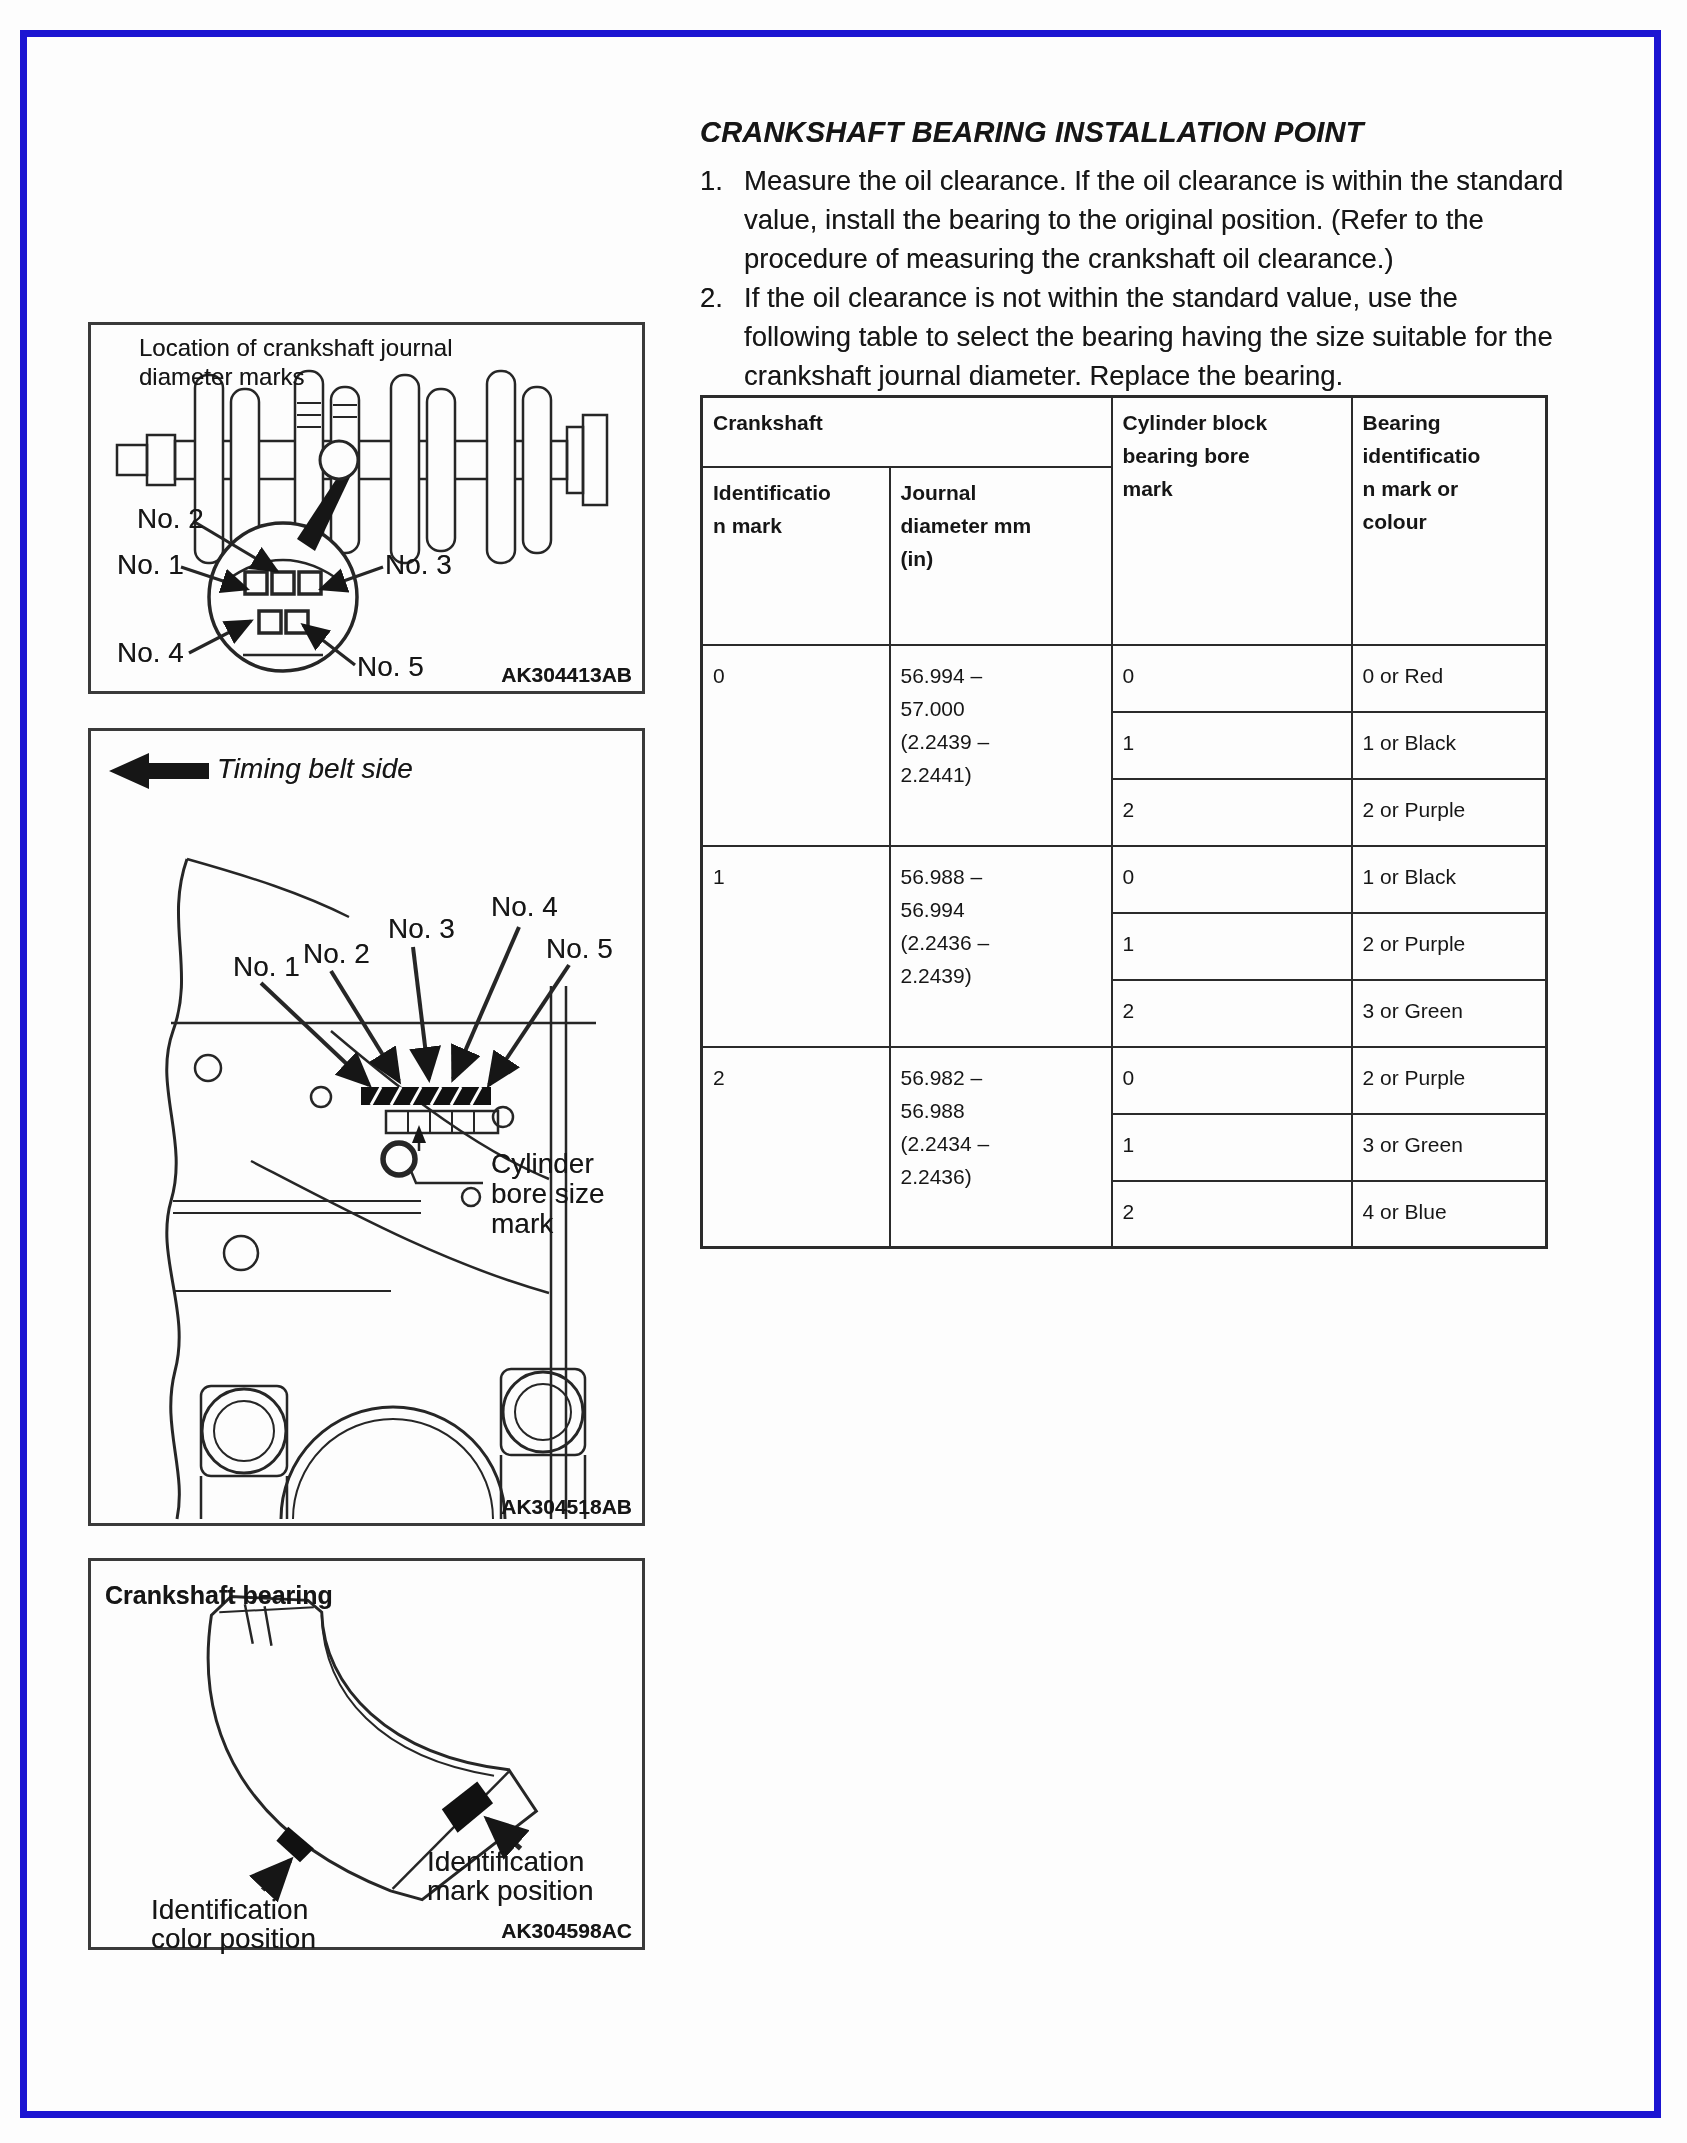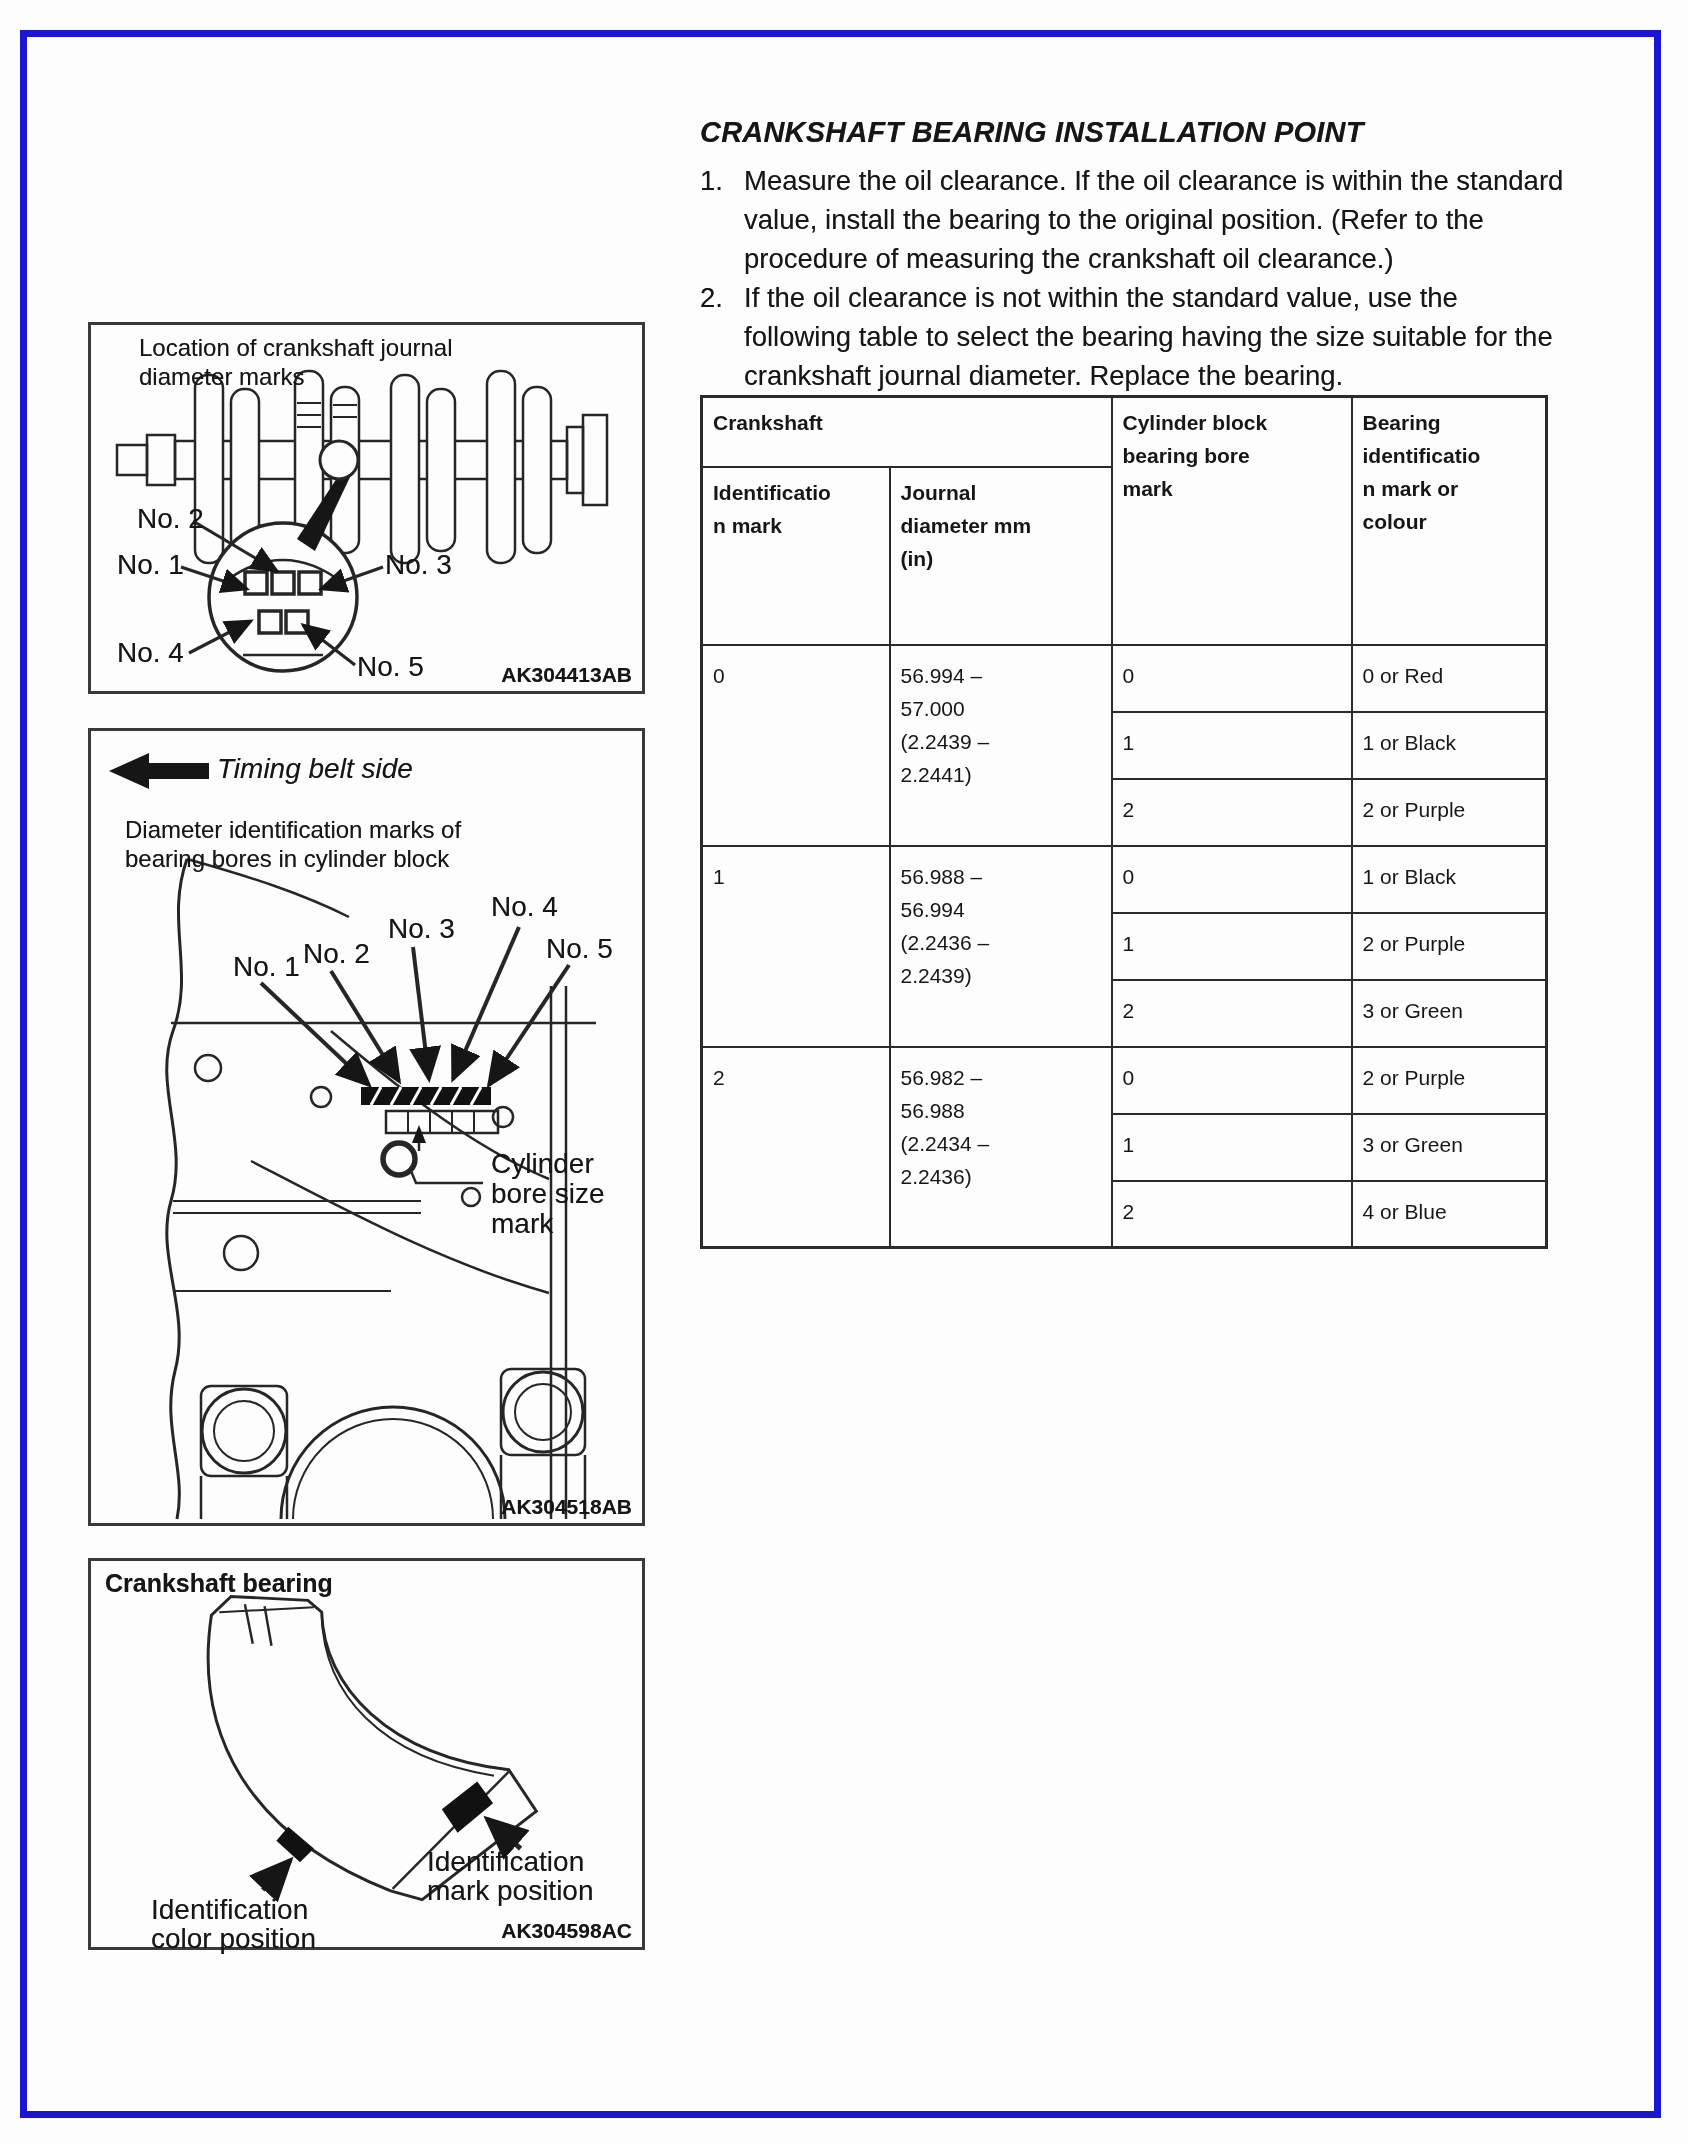--- a/index.html
+++ b/index.html
@@ -144,34 +144,33 @@
       <path class="ln" stroke-width="2.5" d="M110,745 V788 M196,745 V788 M410,724 V788 M494,724 V788"></path>
 
       <line class="ln" x1="170" y1="252" x2="278" y2="354" stroke-width="4" marker-end="url(#ah)"></line>
       <line class="ln" x1="240" y1="240" x2="308" y2="350" stroke-width="4" marker-end="url(#ah)"></line>
       <line class="ln" x1="322" y1="216" x2="338" y2="348" stroke-width="4" marker-end="url(#ah)"></line>
       <line class="ln" x1="428" y1="196" x2="362" y2="348" stroke-width="4" marker-end="url(#ah)"></line>
       <line class="ln" x1="478" y1="234" x2="398" y2="354" stroke-width="4" marker-end="url(#ah)"></line>
     </svg>
 
     <span class="flabel scan beltlabel">Timing belt side</span>
-    <div class="fig-caption scan cap2">Diameter identification marks of bearing bores in cylinder block</div>
 
     <span class="flabel scan" style="left:142px;top:220px">No. 1</span>
     <span class="flabel scan" style="left:212px;top:207px">No. 2</span>
     <span class="flabel scan" style="left:297px;top:182px">No. 3</span>
     <span class="flabel scan" style="left:400px;top:160px">No. 4</span>
     <span class="flabel scan" style="left:455px;top:202px">No. 5</span>
 
     <span class="flabel scan sidelabel">Cylinder bore size mark</span>
     <span class="fig-code scan">AK304518AB</span>
   </section>
 
   <section class="fig fig3">
-    <div class="fig-caption scan b" style="left:14px;top:8px">Crankshaft bearing</div>
+    <div class="fig-caption scan b" style="left:14px;top:20px">Crankshaft bearing</div>
 
     <svg class="fig-art" viewBox="0 0 551 392">
 
       <path class="wh" stroke-width="3" d="M118,55 C100,175 155,278 300,335 L332,344 L448,254 L420,212 C298,198 232,128 230,52 L216,40 L138,36 Z"></path>
       <path class="ln" stroke-width="2.5" d="M302,333 L420,214"></path>
       <path class="ln" stroke-width="2" d="M230,55 C232,135 290,200 405,218"></path>
       <path class="ln" stroke-width="2" d="M126,52 L222,47"></path>
       <path class="ln" stroke-width="2.5" d="M152,44 L160,84 M172,46 L179,86"></path>
 
       <polygon points="352,252 388,224 404,246 368,276" fill="#111"></polygon>

